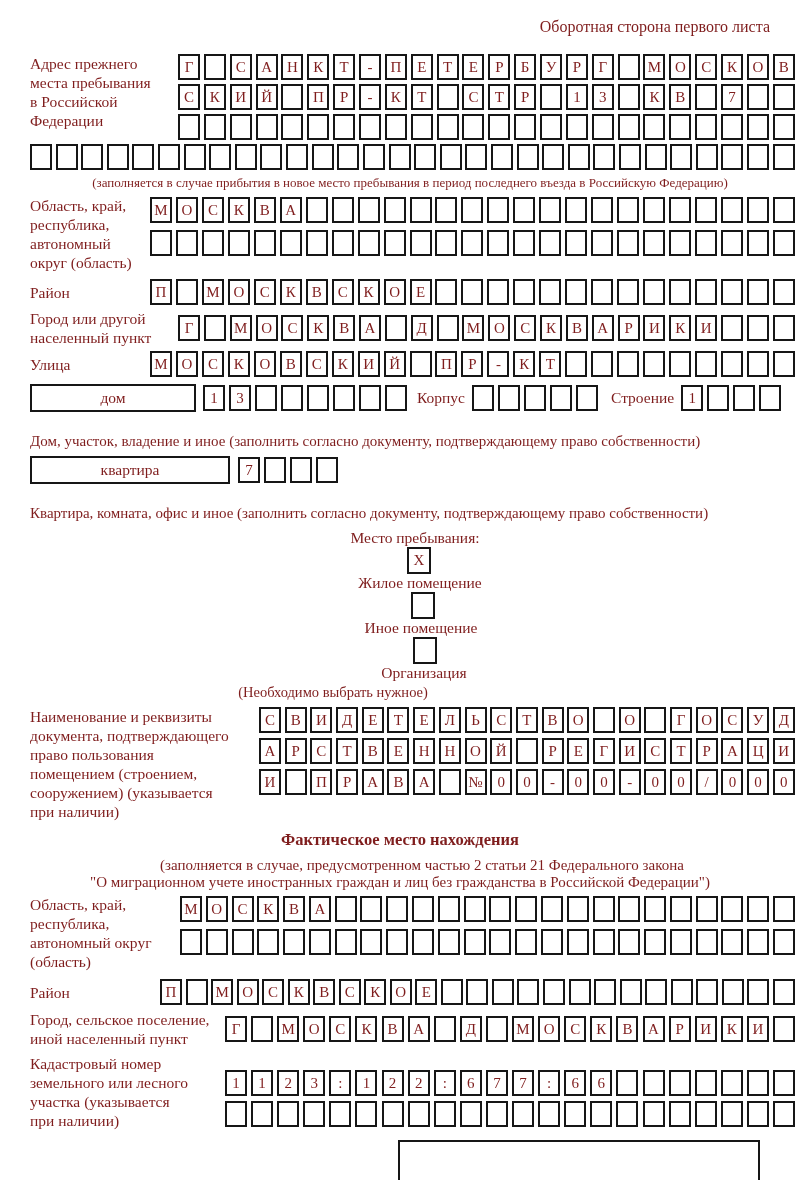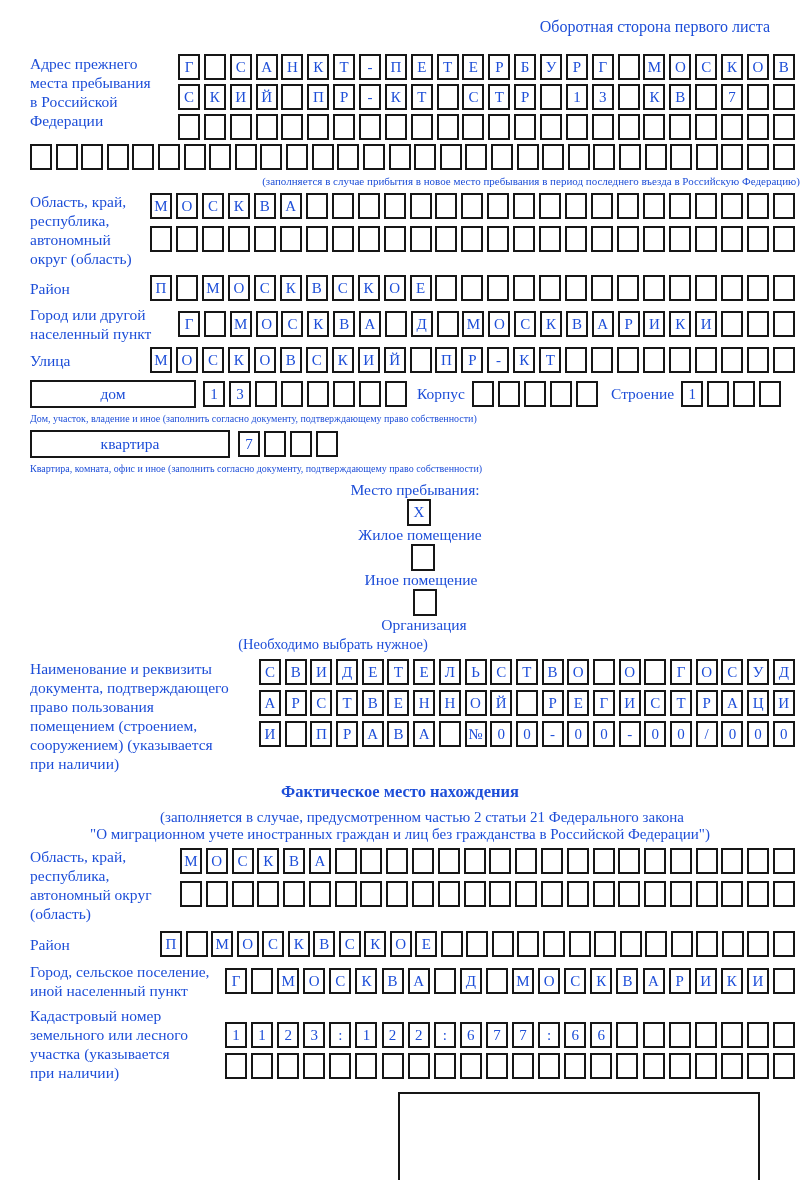--- a/index.html
+++ b/index.html
@@ -1,38 +1,38 @@
 <!DOCTYPE html>
 <html><head>
 <meta charset="utf-8">
 <style>
   html,body{margin:0;padding:0;background:#fff;}
   .page{
     width:800px;height:1180px;position:relative;overflow:hidden;
-    background:#fff;color:#1d4ed8;
+    background:#fff;color:#7f1d1d;
     font-family:"Liberation Serif","DejaVu Serif",serif;
   }
   .hdr-note{text-align:right;padding:18px 30px 0 0;font-size:16px;}
   .block{display:flex;margin-left:30px;}
   .lblcol{font-size:15.5px;line-height:19px;flex-shrink:0;}
   .lbl-line{white-space:nowrap;}
   .rows{display:flex;flex-direction:column;gap:4px;}
   .cells{display:flex;justify-content:space-between;}
   .cells.gapped{justify-content:flex-start;gap:4px;}
   .cell{
     width:22px;height:26px;border:2px solid #161616;box-sizing:border-box;
     display:flex;align-items:center;justify-content:center;
     font-size:15px;line-height:1;background:#fff;flex-shrink:0;
   }
   .w617{width:617px;}.w765{width:765px;}.w645{width:645px;}
   .w536{width:536px;}.w615{width:615px;}.w635{width:635px;}.w570{width:570px;}
   .lw148{width:148px;}.lw120{width:120px;}.lw229{width:229px;}
   .lw150{width:150px;}.lw130{width:130px;}.lw195{width:195px;}
-  .caption-center{text-align:right;font-size:11px;margin-top:5px;margin-left:20px;}
-  .caption-left{margin-left:30px;font-size:10px;margin-top:5px;}
+  .caption-center{text-align:center;font-size:13px;margin-top:5px;margin-left:20px;}
+  .caption-left{margin-left:30px;font-size:15px;margin-top:21px;}
   .sect-title{text-align:center;font-weight:bold;font-size:16.5px;margin-top:7px;}
   .wide-box{
     border:2px solid #161616;box-sizing:border-box;height:28px;
     display:flex;align-items:center;justify-content:center;font-size:15.5px;
     background:#fff;flex-shrink:0;
   }
   .inline-row{display:flex;align-items:center;margin-left:30px;}
   .group-label{font-size:15.5px;white-space:nowrap;}
   .chkbox{
     width:24px;height:27px;border:2px solid #161616;box-sizing:border-box;

